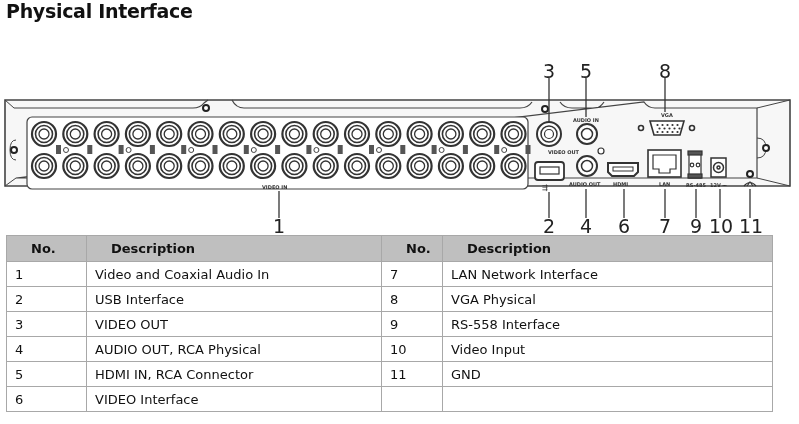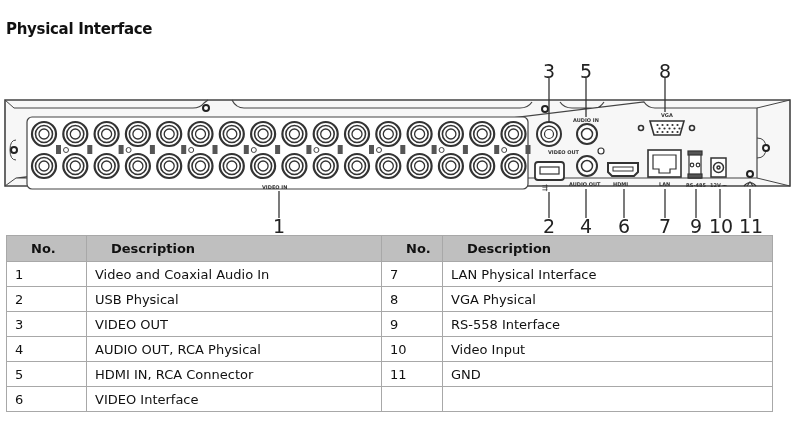--- a/index.html
+++ b/index.html
@@ -1,18 +1,18 @@
 <!DOCTYPE html>
 <html><head>
 <meta charset="utf-8">
 <style>
   html, body { margin: 0; padding: 0; background: #ffffff; }
   body { width: 799px; height: 424px; position: relative; overflow: hidden;
          font-family: "Liberation Sans", "DejaVu Sans", sans-serif; color: #111; }
-  .title { position: absolute; left: 6px; top: 20px; font-size: 15px; font-weight: bold;
+  .title { position: absolute; left: 6px; top: 0; font-size: 19px; font-weight: bold;
            font-family: "DejaVu Sans", sans-serif; letter-spacing: -0.3px; }
   svg.diagram { position: absolute; left: 0; top: 55px; }
   .callout { font-family: "DejaVu Sans", sans-serif; font-size: 19px; fill: #222; }
   .tiny { font-family: "DejaVu Sans", sans-serif; font-size: 5px; font-weight: bold; fill: #333; }
   table.spec { position: absolute; left: 6px; top: 235px; border-collapse: collapse;
                width: 767px; font-size: 13px; font-family: "DejaVu Sans", sans-serif; }
   table.spec th, table.spec td { border: 1.5px solid #a8a8a8; padding: 0 8px; height: 24px; text-align: left; }
   table.spec th { background: #bfbfbf; font-weight: bold; height: 25px; padding-left: 24px; }
   .c-no1 { width: 47px; } .c-desc1 { width: 262px; } .c-no2 { width: 28px; }
 </style>
@@ -344,25 +344,25 @@
       <th class="c-desc1">Description</th>
       <th class="c-no2">No.</th>
       <th>Description</th>
     </tr>
   </thead>
   <tbody>
     <tr>
       <td>1</td>
       <td>Video and Coaxial Audio In</td>
       <td>7</td>
-      <td>LAN Physical Interface</td>
+      <td>LAN Network Interface</td>
     </tr>
     <tr>
       <td>2</td>
-      <td>USB Physical</td>
+      <td>USB Interface</td>
       <td>8</td>
       <td>VGA Physical</td>
     </tr>
     <tr>
       <td>3</td>
       <td>VIDEO OUT</td>
       <td>9</td>
       <td>RS-558 Interface</td>
     </tr>
     <tr>

